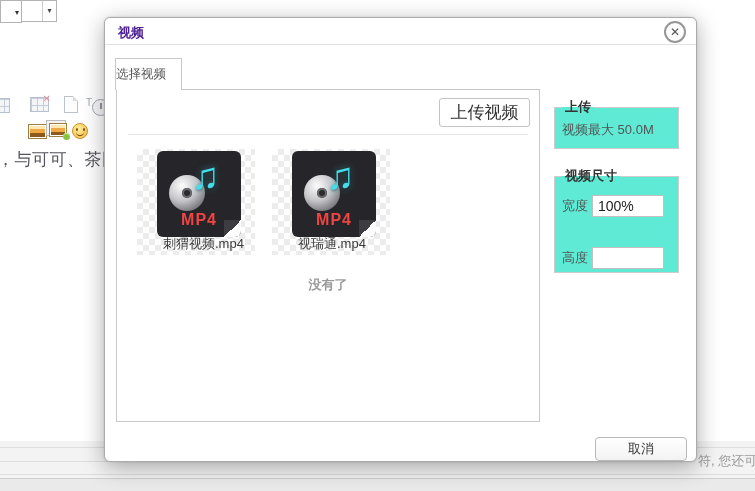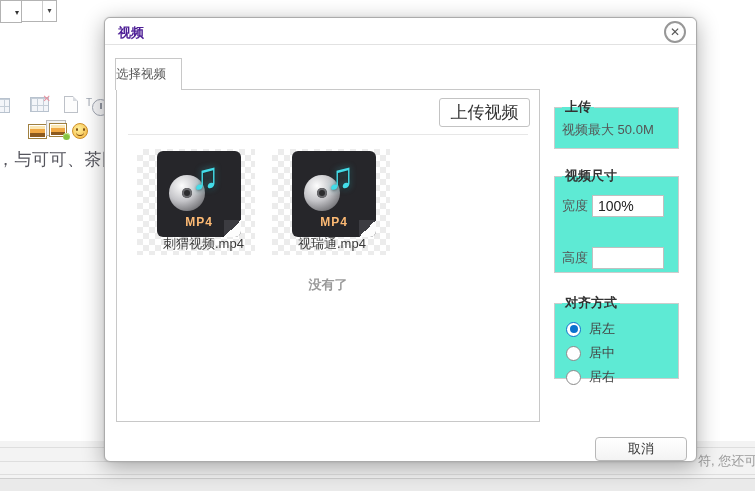--- a/index.html
+++ b/index.html
@@ -92,22 +92,22 @@
   .vicon { position:absolute; left:20px; top:2px; width:84px; height:86px; background:#26262a;
     border-radius:6px; overflow:hidden; }
   .vicon::after { content:''; position:absolute; right:0; bottom:0; width:17px; height:17px;
     background: linear-gradient(135deg, #3c3c41 0 50%, #fdfdfd 50% 100%); }
   .v-disc { position:absolute; left:12px; top:24px; width:36px; height:36px; border-radius:50%;
     background: radial-gradient(circle at 36% 30%, #fdfdfd, #c4c4c8 45%, #77777b 78%, #5c5c60); }
   .v-disc::after { content:''; position:absolute; left:13px; top:13px; width:10px; height:10px;
     border-radius:50%; background:#2c2c2e; box-shadow: inset 0 0 0 2px #6a6a6e; }
   .v-note { position:absolute; left:34px; top:6px; font-size:38px; line-height:1; color:#43dce8;
     text-shadow: 0 1px 3px rgba(0,0,0,.45), 0 0 6px rgba(67,220,232,.5); }
-  .v-badge { position:absolute; left:0; bottom:8px; width:100%; text-align:center; color:#fdba74;
-    font-size:12px; font-weight:bold; letter-spacing:1px; }
+  .v-badge { position:absolute; left:0; bottom:8px; width:100%; text-align:center; color:#ef4444;
+    font-size:16px; font-weight:bold; letter-spacing:1px; }
   .vname { position:absolute; left:0; bottom:2px; width:100%; font-size:13px; color:#3a3a3a;
     white-space:nowrap;padding-left:26px; }
   .no-more { position:absolute; left:0; top:186px; width:100%; text-align:center;
     font-size:13px; color:#9a9a9a;font-weight:bold; }
   fieldset { position:absolute; left:449px; width:125px; border:1px solid #ccc; background:#5eead4;
     padding:2px 7px 6px; }
   fieldset legend { font-size:13px; font-weight:bold; color:#333; padding:0 3px; margin-left:0; }
   .fs-upload { top:80px; height:51px; }
   .fs-hint { font-size:13px; color:#555; margin-top:3px; white-space:nowrap; }
   .fs-size { top:149px; height:106px; }
@@ -214,32 +214,17 @@
       <div class="fsrow">
         <label>宽度</label>
         <input type="text" value="100%" style="">
       </div>
       <div class="fsrow second">
         <label>高度</label>
         <input type="text" value="" style="">
       </div>
     </fieldset>
 
-    <fieldset class="fs-align">
-      <legend>对齐方式</legend>
-      <div class="radio-row">
-        <span class="radio checked"></span>
-        <span class="radio-label">居左</span>
-      </div>
-      <div class="radio-row">
-        <span class="radio"></span>
-        <span class="radio-label">居中</span>
-      </div>
-      <div class="radio-row">
-        <span class="radio"></span>
-        <span class="radio-label">居右</span>
-      </div>
-    </fieldset>
 
     <div class="d-btn btn-cancel">取消</div>
   </div>
 
 </div>
 
 </body></html>

